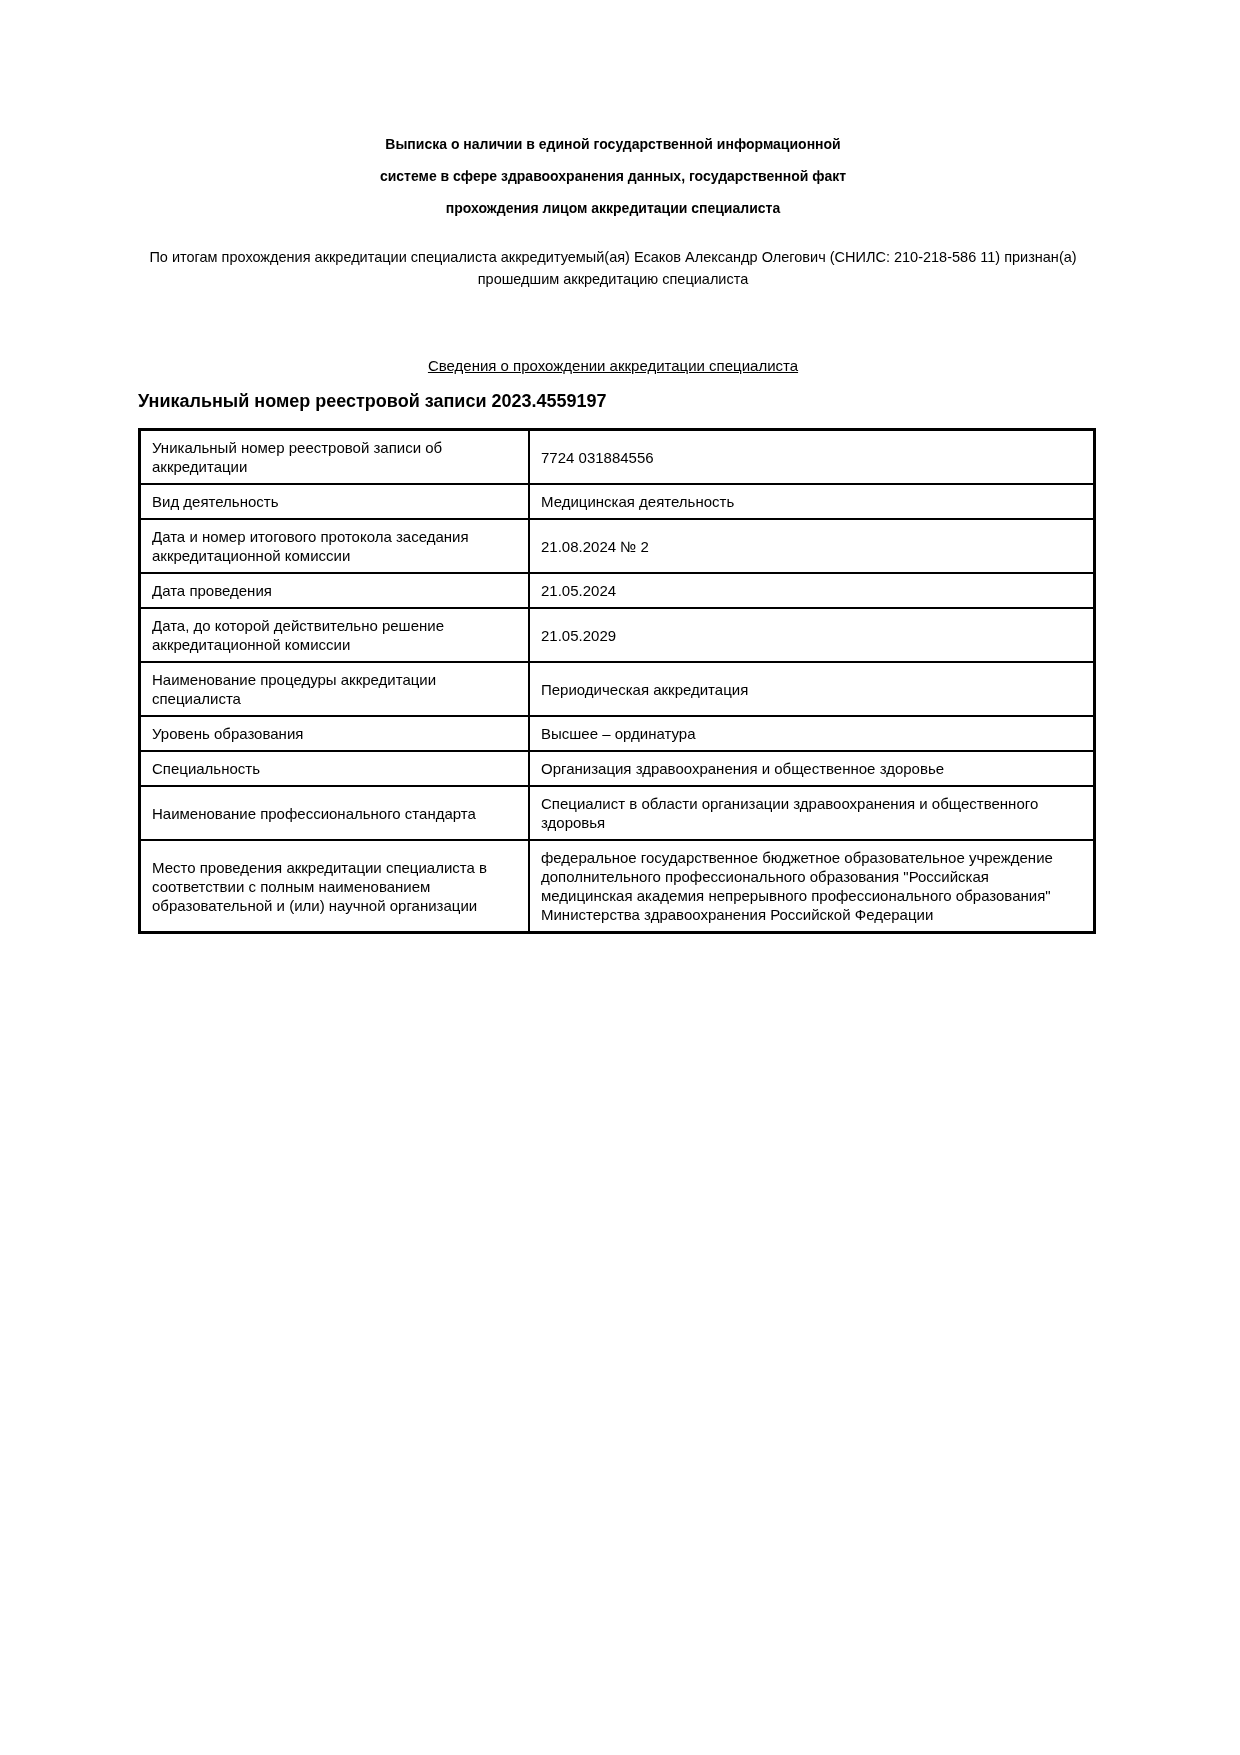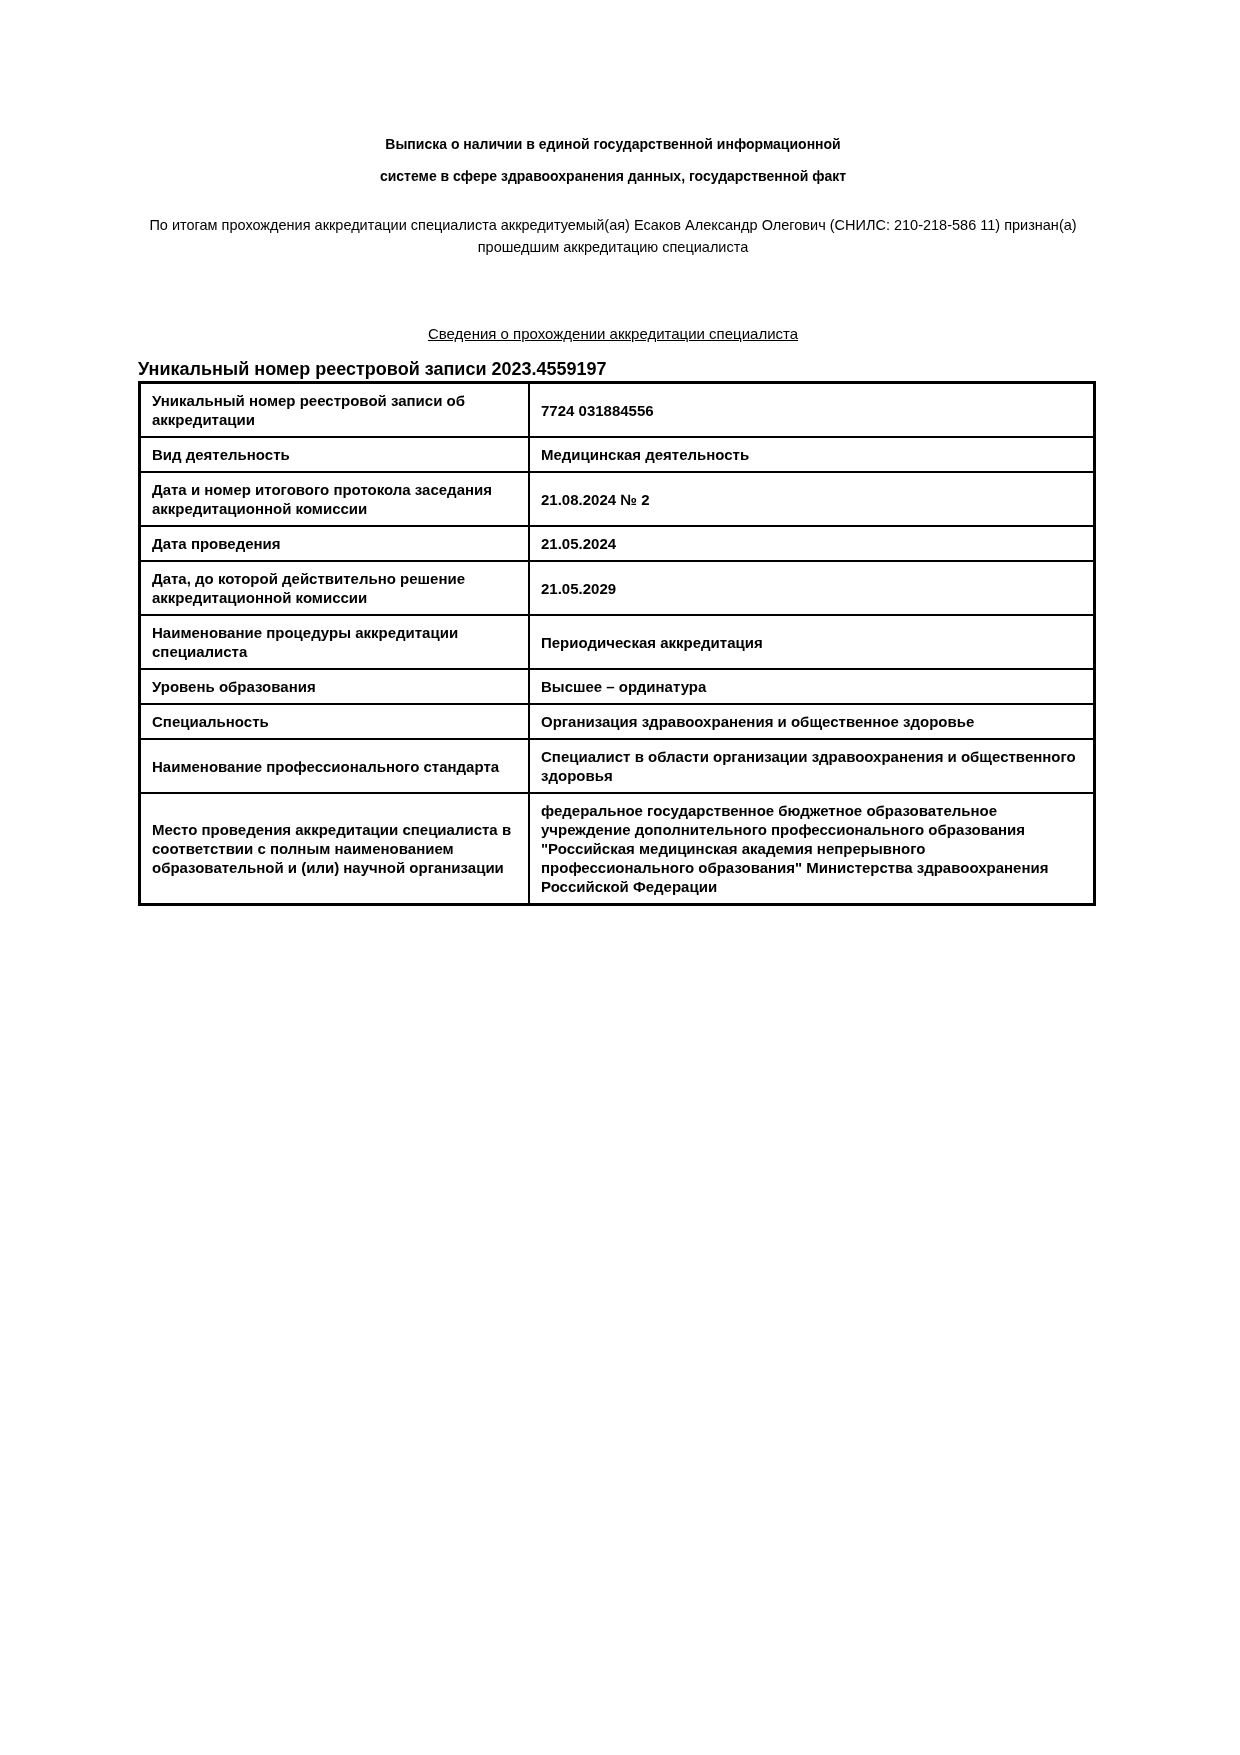--- a/index.html
+++ b/index.html
@@ -59,46 +59,47 @@
     text-decoration: underline;
   }
   .registry-heading {
     margin-top: 13px;
     text-align: left;
     font-size: 18px;
     font-weight: bold;
     line-height: 24px;
   }
   table.acc-table {
+    margin-top: 15px;
     width: 950px;
     table-layout: fixed;
     border-collapse: collapse;
     border: 3px solid #000000;
     font-size: 15px;
-    font-weight: bold;
   }
   table.acc-table td {
     border: 2px solid #000000;
     vertical-align: middle;
     padding: 7px 11px;
     line-height: 19px;
     word-wrap: break-word;
   }
   td.label-cell { width: 365px; }
   td.value-cell { width: 541px; }
 </style>
 </head>
 <body>
 
 <div class="page">
   <div class="content">
 
     <div class="title">
       <div>Выписка о наличии в единой государственной информационной</div>
       <div>системе в сфере здравоохранения данных, государственной факт</div>
+      <div>прохождения лицом аккредитации специалиста</div>
     </div>
 
 
     <p class="intro">По итогам прохождения аккредитации специалиста аккредитуемый(ая) Есаков Александр Олегович (СНИЛС: 210-218-586 11) признан(а) прошедшим аккредитацию специалиста</p>
 
     <div class="section-heading">Сведения о прохождении аккредитации специалиста</div>
 
     <div class="registry-heading">Уникальный номер реестровой записи 2023.4559197</div>
 
     <table class="acc-table">

